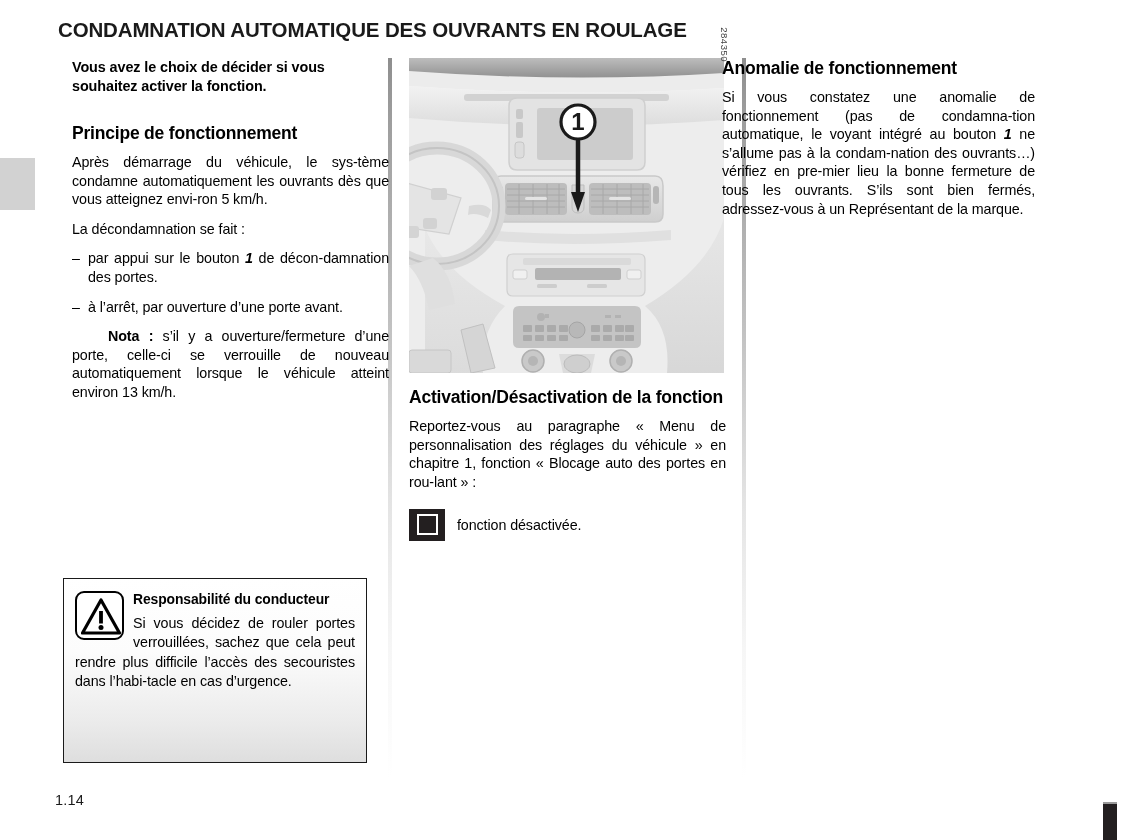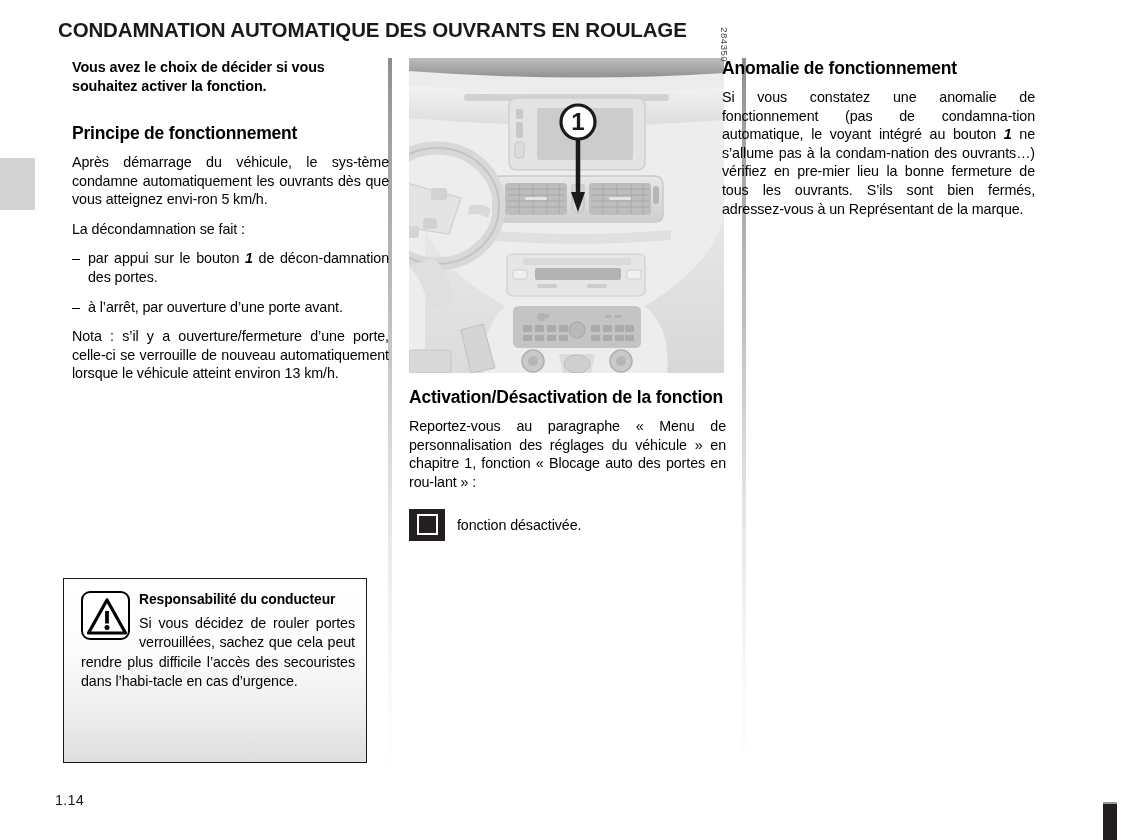--- a/index.html
+++ b/index.html
@@ -58,37 +58,37 @@
     font-size:17.5px; font-weight:bold; line-height:21px;
     letter-spacing:-0.2px; margin-top:28px; margin-bottom:9px;
   }
   h2.section-head.first { margin-top:0; }
   p.body {
     font-size:14.3px; line-height:18.6px; text-align:justify;
     margin-bottom:11px; letter-spacing:-0.1px;
     -webkit-hyphens:manual; hyphens:manual;
   }
   p.body:last-child { margin-bottom:0; }
-  p.body b, .lead b { font-weight:normal; }
+  p.body b, .lead b { font-weight:bold;margin-left:36px; }
   .bolditalic { font-weight:bold; font-style:italic; }
 
   
   .dash-item {
     display:flex; font-size:14.3px; line-height:18.6px;
     margin-bottom:11px; letter-spacing:-0.1px;
   }
   .dash-item .dash { width:16px; flex:0 0 16px; }
   .dash-item .dash-text { flex:1; text-align:justify; }
 
   
   .warning-box {
     position:absolute; left:63px; top:578px; width:304px; height:185px;
     border:1px solid #1a1a1a;
     background:linear-gradient(to bottom,#ffffff 0%,#fcfcfc 40%,#ebebeb 78%,#dedede 100%);
-    padding:10px 11px 8px 17px;
+    padding:10px 11px 8px 11px;
   }
   .warn-icon {
     float:left; width:49px; height:49px; margin:2px 9px 0 0;
     border:2.5px solid #000; border-radius:9px;
     background:#fff; position:relative;
   }
   .warn-icon svg { position:absolute; left:4px; top:5px; }
   .warn-title {
     font-size:13.9px; font-weight:bold; line-height:17px;
     letter-spacing:-0.1px; padding-top:2px; overflow:hidden;

